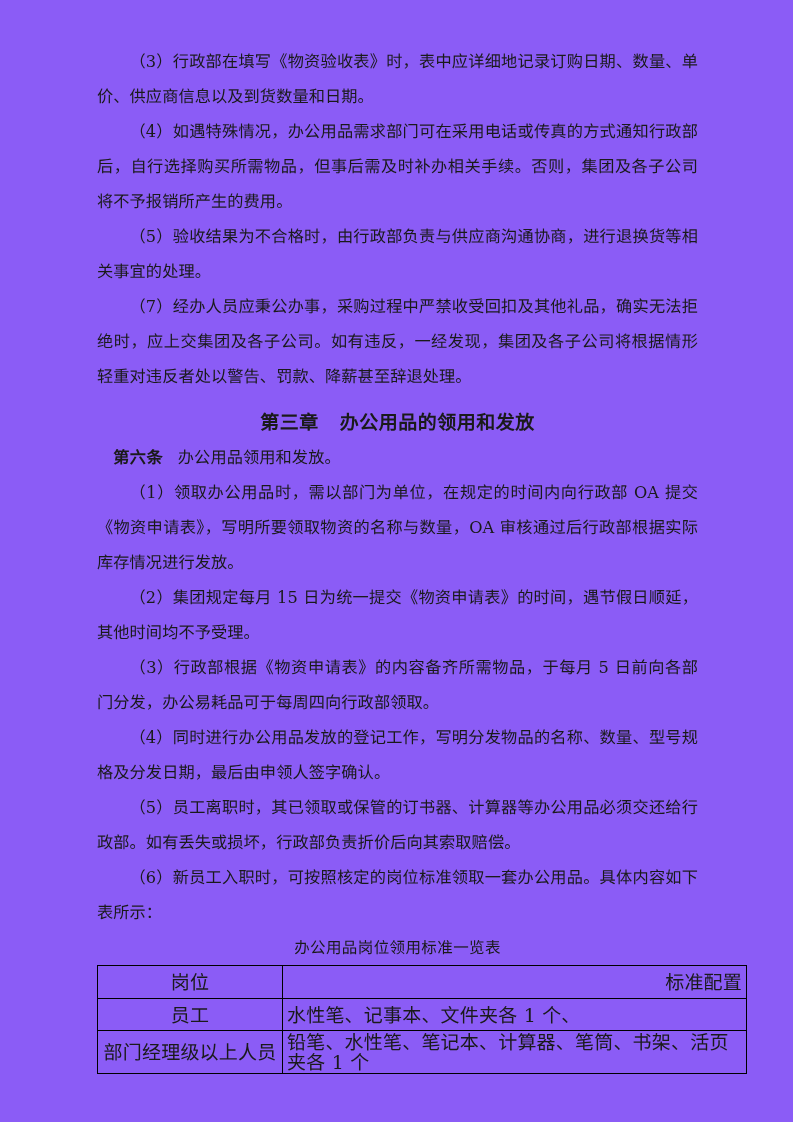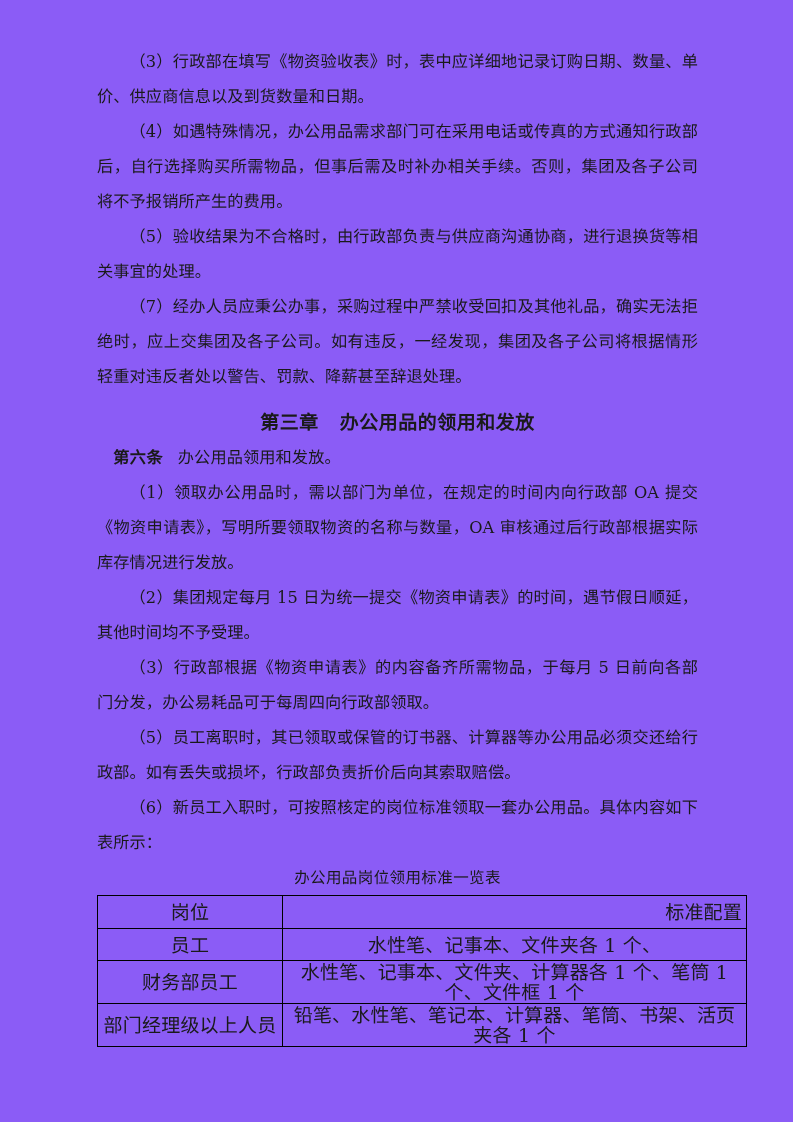--- a/index.html
+++ b/index.html
@@ -103,21 +103,21 @@
     letter-spacing: 0.2px;
     height: 29px;
     padding: 1px 4px;
     vertical-align: middle;
   }
   .std-table .col-post {
     width: 176px;
     text-align: center;
   }
   .std-table .col-config {
-    text-align: center;
+    text-align: left;
   }
   .std-table .head .col-config {
     text-align: right;
     padding-left: 12px;
   }
   .std-table tr.head td { height: 30px; }
   .std-table tr.r3 td { height: 31px; }
 </style>
 </head>
 <body>
@@ -130,39 +130,36 @@
     <p class="para">（5）验收结果为不合格时，由行政部负责与供应商沟通协商，进行退换货等相关事宜的处理。</p>
     <p class="para">（7）经办人员应秉公办事，采购过程中严禁收受回扣及其他礼品，确实无法拒绝时，应上交集团及各子公司。如有违反，一经发现，集团及各子公司将根据情形轻重对违反者处以警告、罚款、降薪甚至辞退处理。</p>
 
     <h2 class="chapter-heading"><span>第三章</span><span class="gap"></span><span>办公用品的领用和发放</span></h2>
 
     <p class="article-line"><span class="article-no">第六条</span><span class="article-gap"></span><span>办公用品领用和发放。</span></p>
 
     <p class="para">（1）领取办公用品时，需以部门为单位，在规定的时间内向行政部 OA 提交《物资申请表》，写明所要领取物资的名称与数量，OA 审核通过后行政部根据实际库存情况进行发放。</p>
     <p class="para">（2）集团规定每月 15 日为统一提交《物资申请表》的时间，遇节假日顺延，其他时间均不予受理。</p>
     <p class="para">（3）行政部根据《物资申请表》的内容备齐所需物品，于每月 5 日前向各部门分发，办公易耗品可于每周四向行政部领取。</p>
+    <p class="para">（4）同时进行办公用品发放的登记工作，写明分发物品的名称、数量、型号规格及分发日期，最后由申领人签字确认。</p>
     <p class="para">（5）员工离职时，其已领取或保管的订书器、计算器等办公用品必须交还给行政部。如有丢失或损坏，行政部负责折价后向其索取赔偿。</p>
     <p class="para">（6）新员工入职时，可按照核定的岗位标准领取一套办公用品。具体内容如下表所示：</p>
 
     <p class="table-caption">办公用品岗位领用标准一览表</p>
 
     <table class="std-table">
       <tbody>
         <tr class="head">
           <td class="col-post">岗位</td>
           <td class="col-config">标准配置</td>
         </tr>
         <tr class="r1">
           <td class="col-post">员工</td>
           <td class="col-config">水性笔、记事本、文件夹各 1 个、</td>
         </tr>
-        <tr class="r2">
-          <td class="col-post">财务部员工</td>
-          <td class="col-config">水性笔、记事本、文件夹、计算器各 1 个、笔筒 1 个、文件框 1 个</td>
-        </tr>
         <tr class="r3">
           <td class="col-post">部门经理级以上人员</td>
           <td class="col-config">铅笔、水性笔、笔记本、计算器、笔筒、书架、活页夹各 1 个</td>
         </tr>
       </tbody>
     </table>
 
   </div>
 </div>
 

